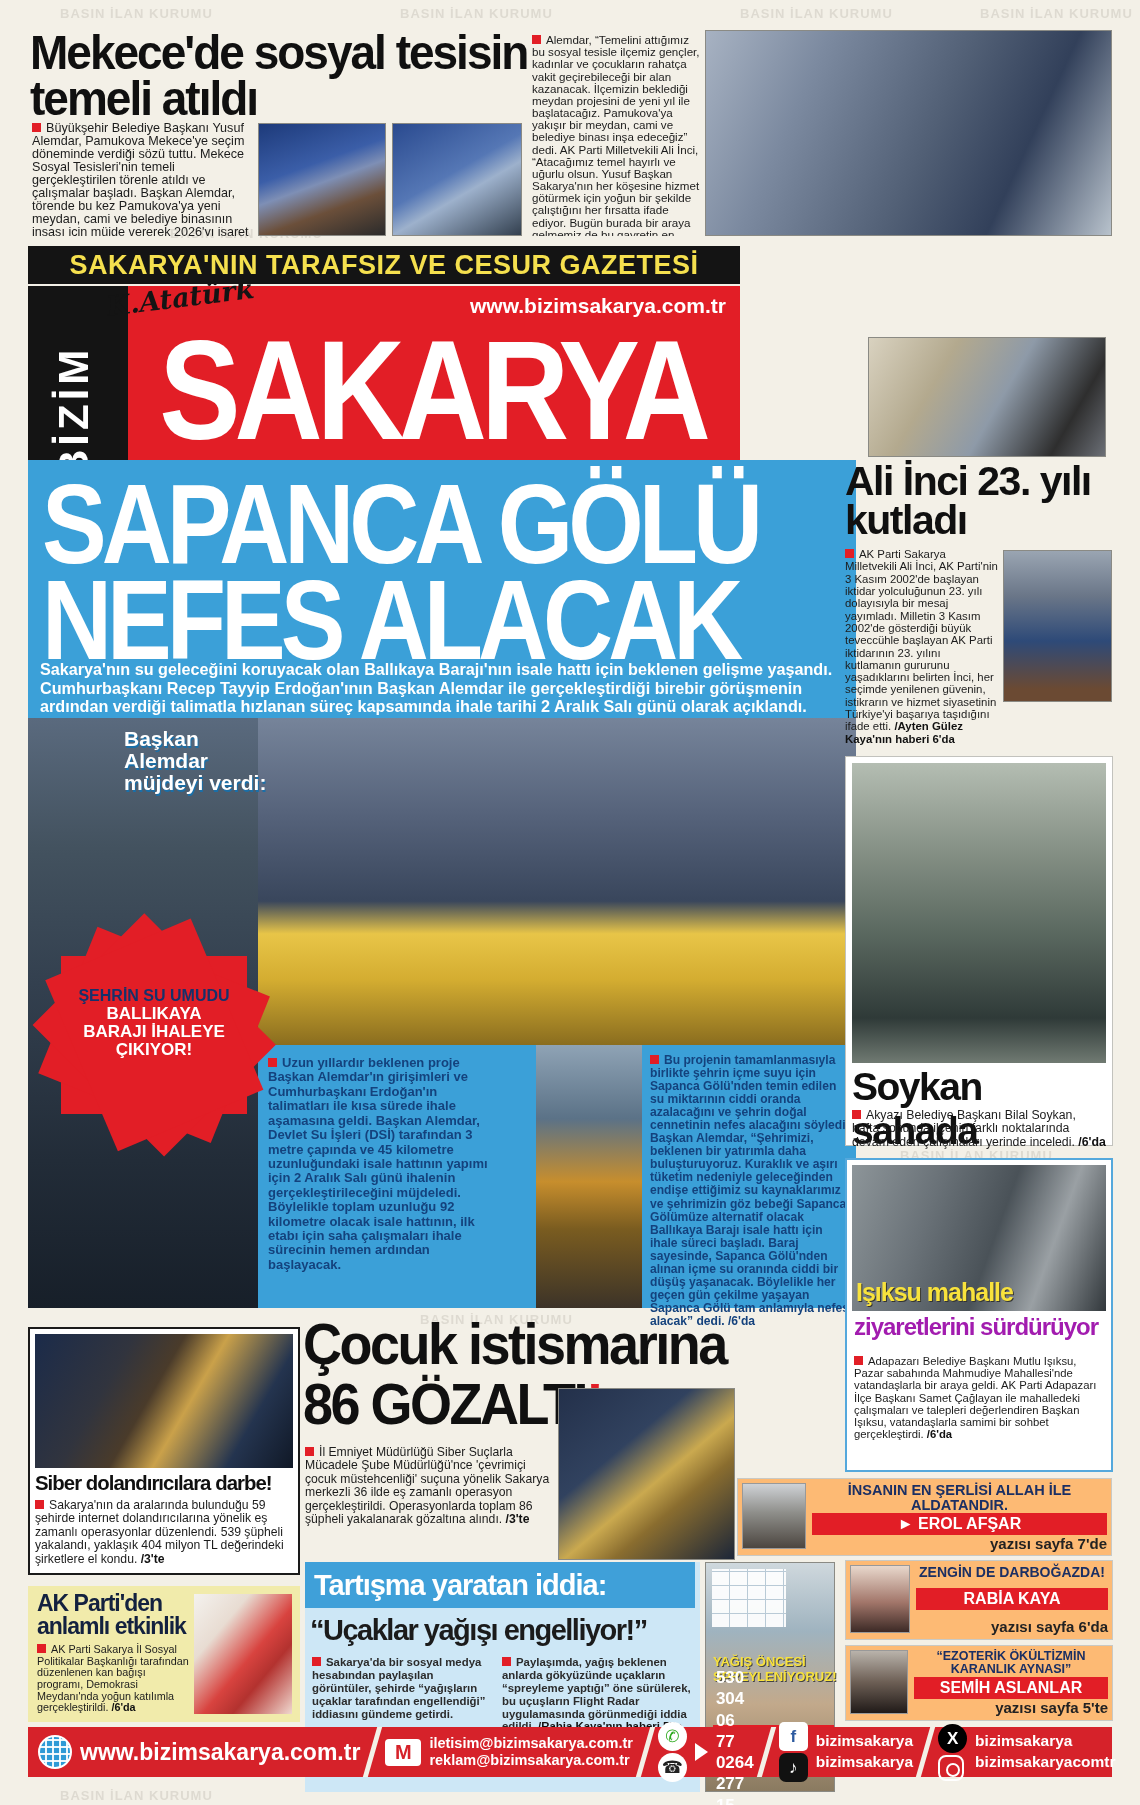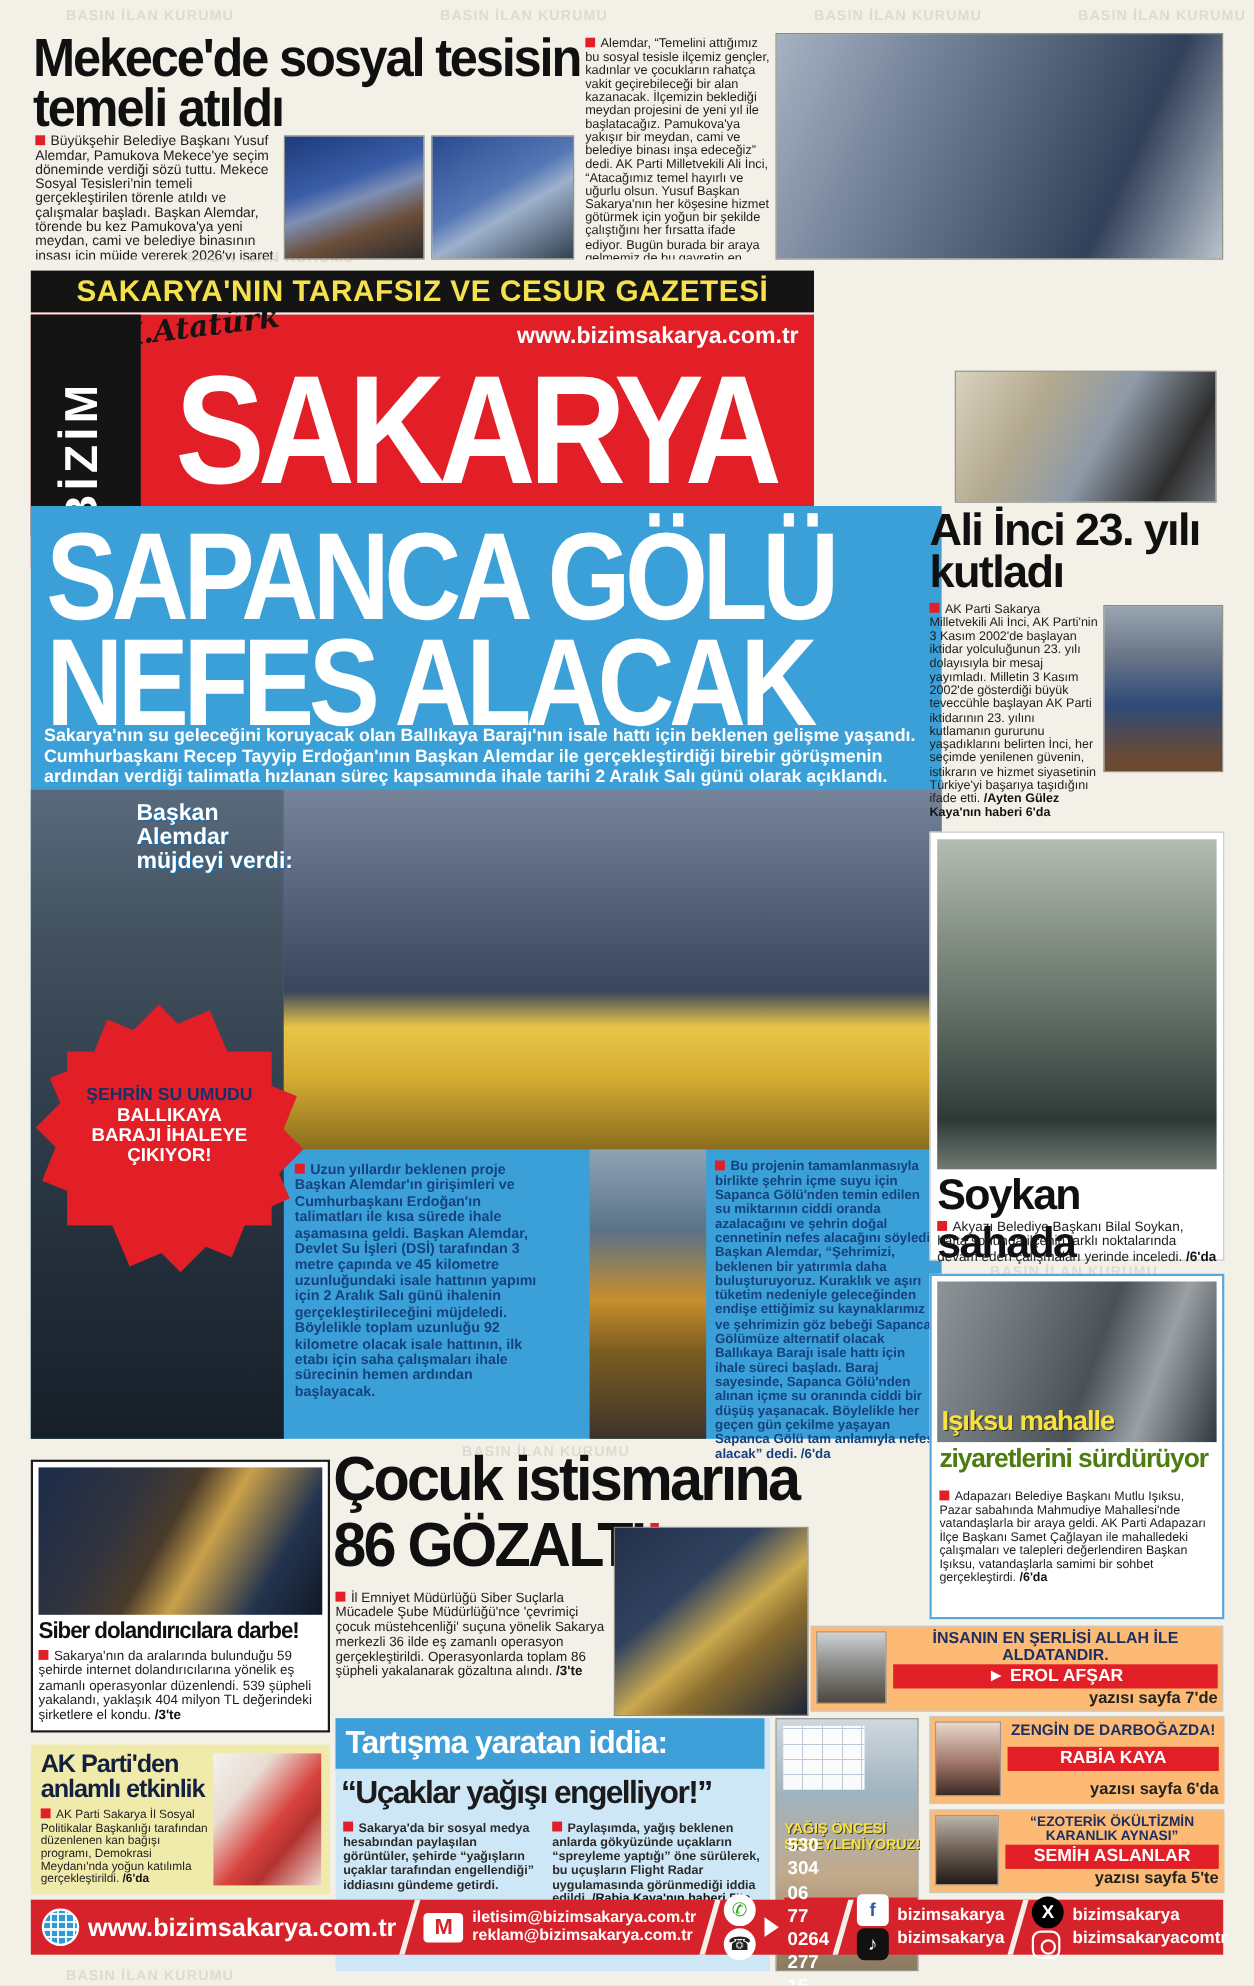--- a/index.html
+++ b/index.html
@@ -64,21 +64,21 @@
   .ph-inci { left:1003px; top:550px; width:109px; height:152px; background:linear-gradient(#9aa5b2 0%,#6a7688 30%,#2e4a78 60%,#6b4a33 92%); }
 
   .soykan { left:845px; top:756px; width:268px; height:390px; background:#fff; border:1px solid #c2c2bd; padding:0; }
   .ph-soykan { position:absolute; left:6px; top:6px; width:254px; height:300px; background:linear-gradient(#b4bdb2 0%,#848f84 30%,#5d6b62 55%,#2f3a38 85%,#707a72 100%); border:none; }
   .soykan-head { position:absolute; left:6px; top:308px; font-size:39px; font-weight:bold; letter-spacing:-1.5px; color:#101010; }
   .soykan-body { position:absolute; left:6px; top:352px; width:254px; font-size:12.3px; line-height:1.08; color:#1c1c1c; }
 
   .isiksu { left:845px; top:1158px; width:268px; height:314px; background:#fff; border:2px solid #54a8dc; padding:5px; }
   .ph-isiksu { position:absolute; left:5px; top:5px; width:254px; height:146px; background:linear-gradient(110deg,#8d9599 0%,#6a7278 30%,#4a5258 55%,#9aa0a4 75%,#32383c 100%); border:none; }
   .isiksu-h1 { position:absolute; left:9px; top:118px; color:#f8e23c; font-size:25px; font-weight:bold; letter-spacing:-1px; text-shadow:1px 1px 0 #333; }
-  .isiksu-h2 { position:absolute; left:7px; top:153px; color:#4d7c0f; font-size:24px; font-weight:bold; letter-spacing:-1px; }
+  .isiksu-h2 { position:absolute; left:7px; top:153px; color:#a21caf; font-size:24px; font-weight:bold; letter-spacing:-1px; }
   .isiksu-body { position:absolute; left:7px; top:195px; width:252px; font-size:11.3px; line-height:1.08; color:#1c1c1c; }
 
   
   .colm { background:#fdba74; border:1px solid #c9c9c4; display:flex; padding:4px; gap:6px; }
   .colm .pic { flex:none; border:1px solid #999; }
   .colm .rt { flex:1; display:flex; flex-direction:column; align-items:center; justify-content:space-between; }
   .colm .t { color:#1b2f63; font-weight:bold; text-align:center; line-height:1.05; }
   .colm .nb { background:#e21e26; color:#fff; font-weight:bold; text-align:center; width:100%; padding:2px 0; }
   .colm .rf { color:#222; font-weight:bold; font-size:15px; align-self:flex-end; }
   .erol { left:737px; top:1478px; width:375px; height:78px; }

